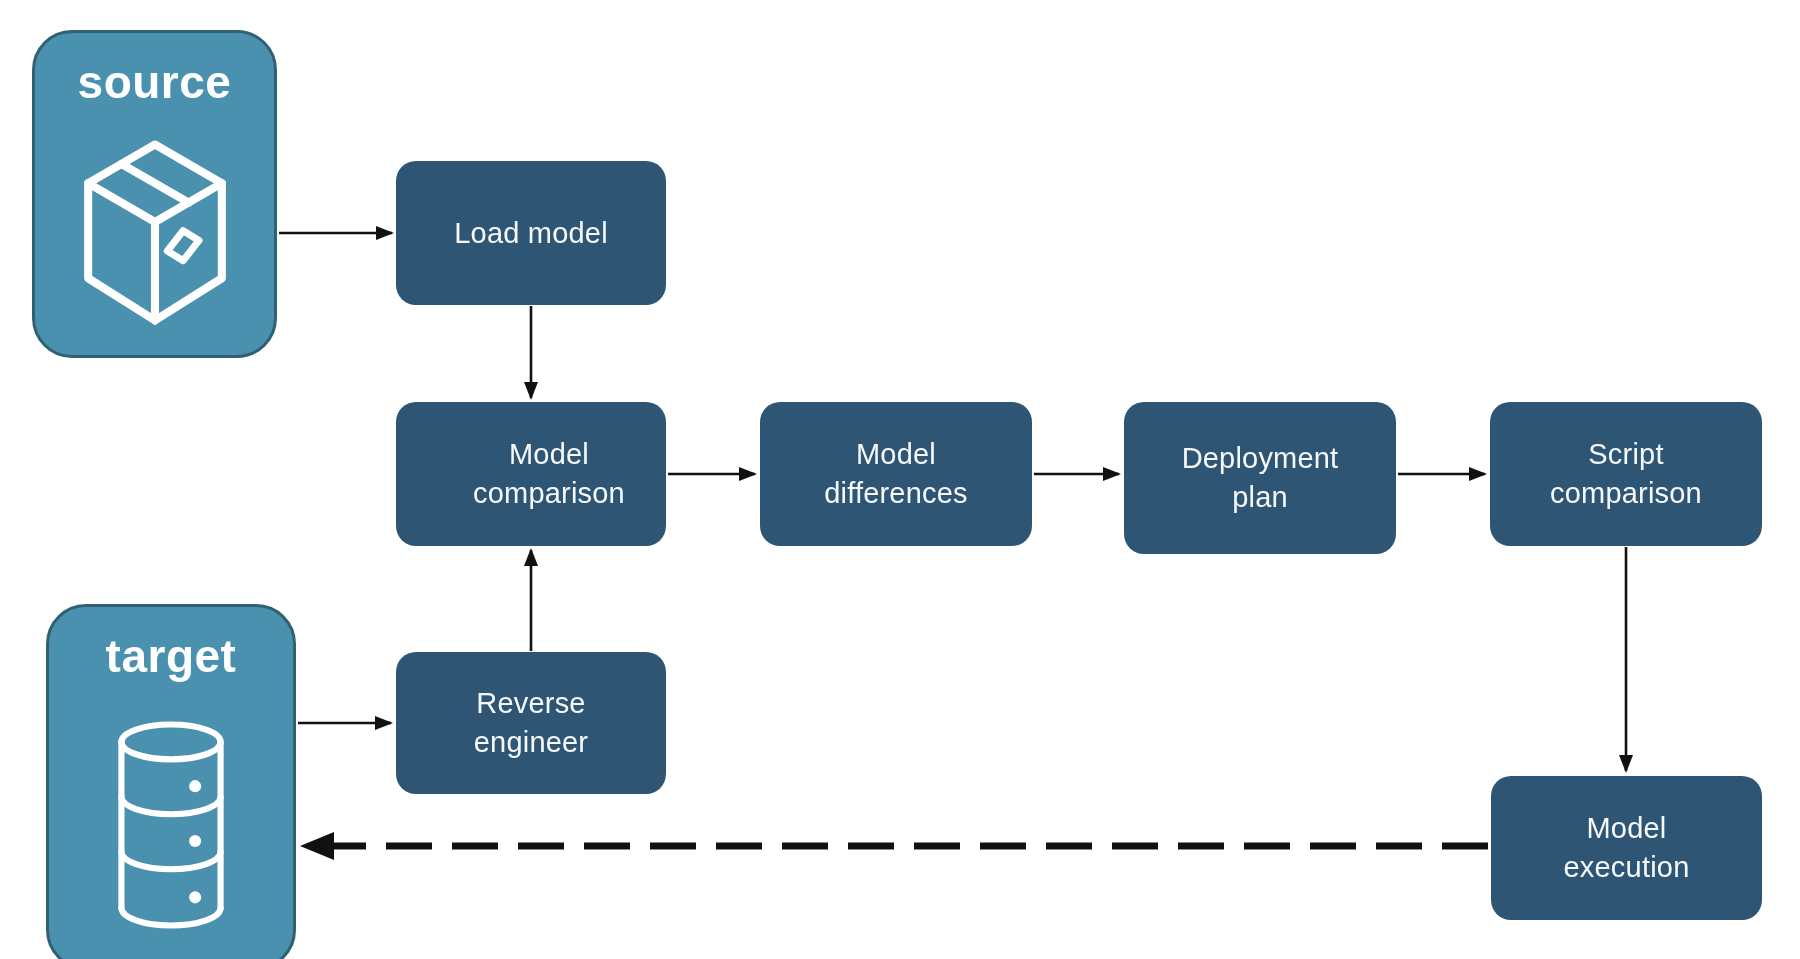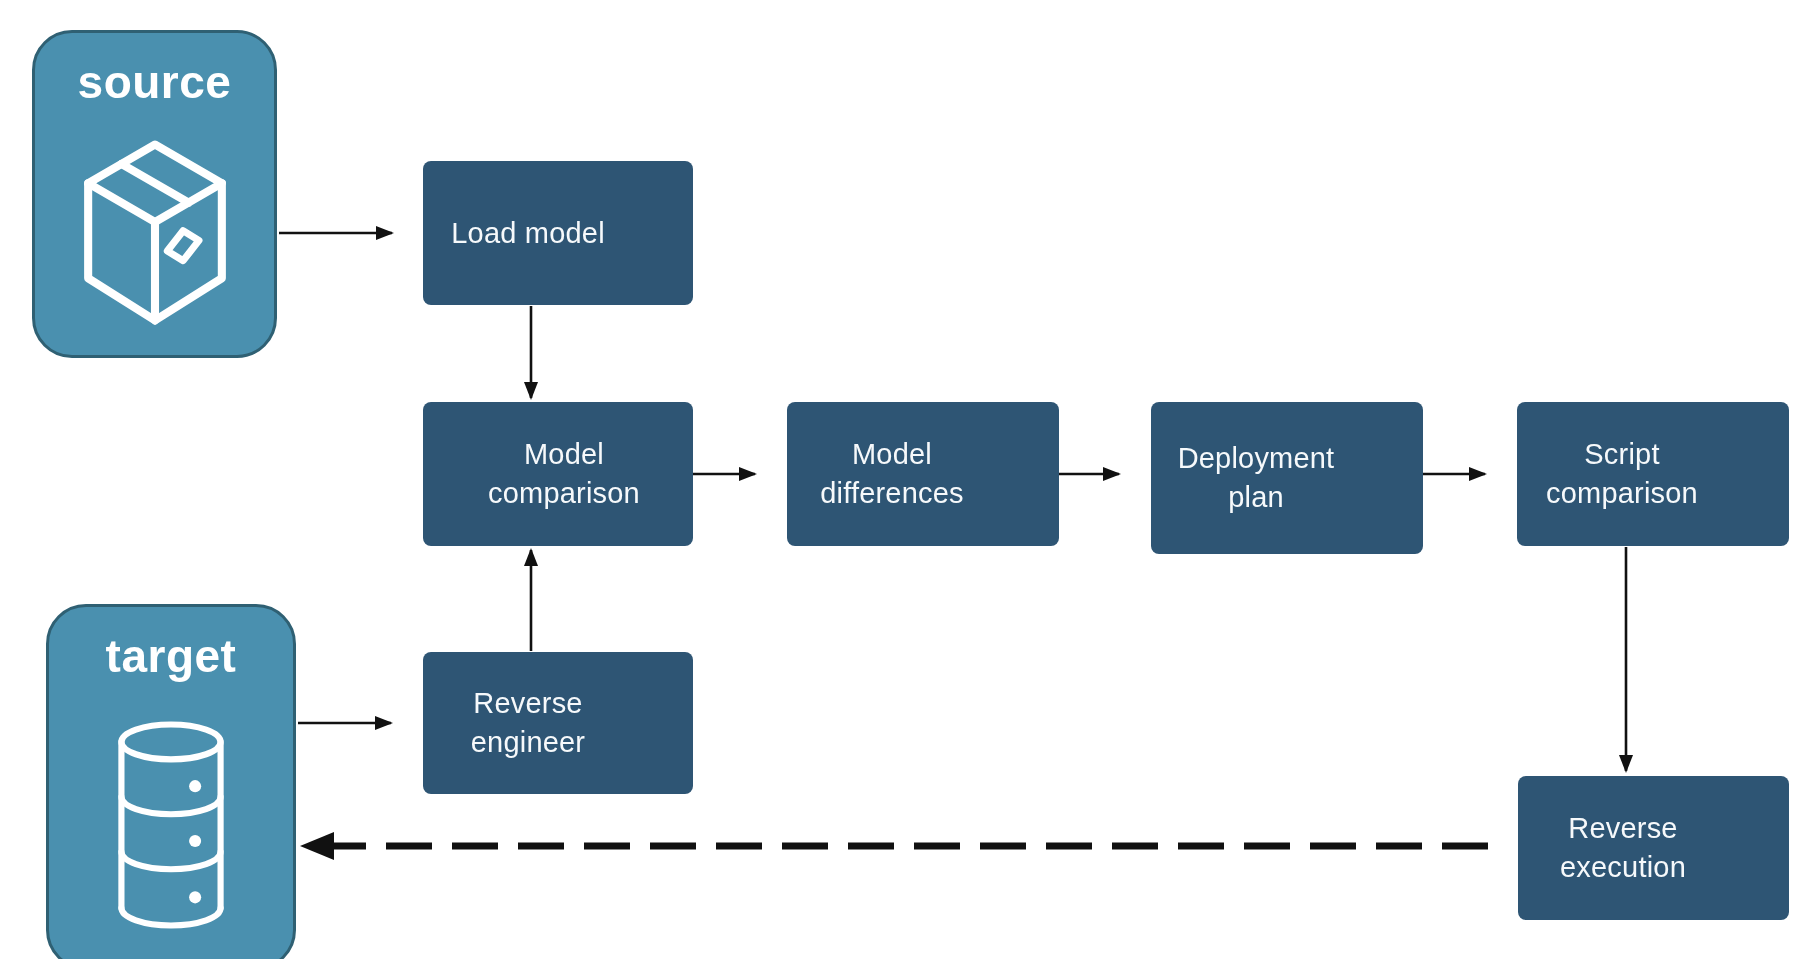--- a/index.html
+++ b/index.html
@@ -21,24 +21,23 @@
     overflow:hidden;
   }
   .connectors{position:absolute;left:0;top:0;width:1800px;height:959px;}
   .connectors .solid{stroke:var(--connector);stroke-width:2.6px;}
   .connectors .dashed{stroke:var(--connector);stroke-width:7px;stroke-dasharray:46 20;}
   .connectors marker path{fill:var(--connector);}
 
   .node{
     position:absolute;
     background:var(--node-fill);
-    border-radius:8px;
-    display:flex;align-items:center;justify-content:flex-start;
+    border-radius:20px;
+    display:flex;align-items:center;justify-content:center;
     color:var(--node-text);
-    margin-left:27px;
   }
   .node-label{
     display:block;width:210px;
     text-align:center;
     font-size:29px;line-height:39px;
     letter-spacing:.2px;
   }
   .endpoint{
     position:absolute;
     background:var(--endpoint-fill);
@@ -140,16 +139,16 @@
 
   <div class="node n-script-generation">
     <span class="node-label">Script comparison</span>
   </div>
 
   <div class="node n-reverse-engineer">
     <span class="node-label">Reverse engineer</span>
   </div>
 
   <div class="node n-script-execution">
-    <span class="node-label">Reverse execution</span>
+    <span class="node-label">Model execution</span>
   </div>
 
 </div>
 
 </body></html>

